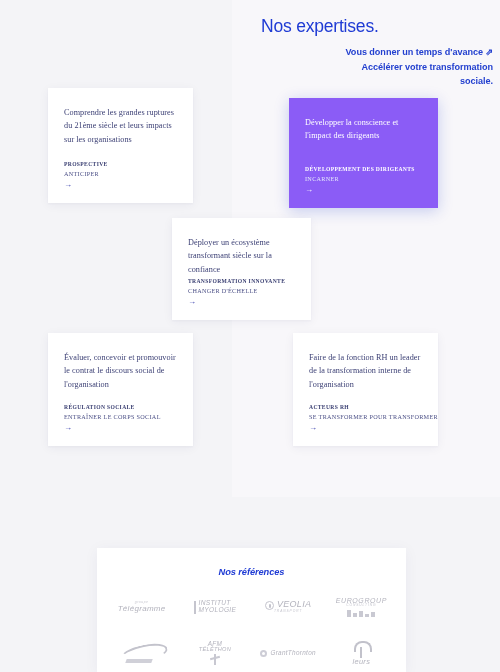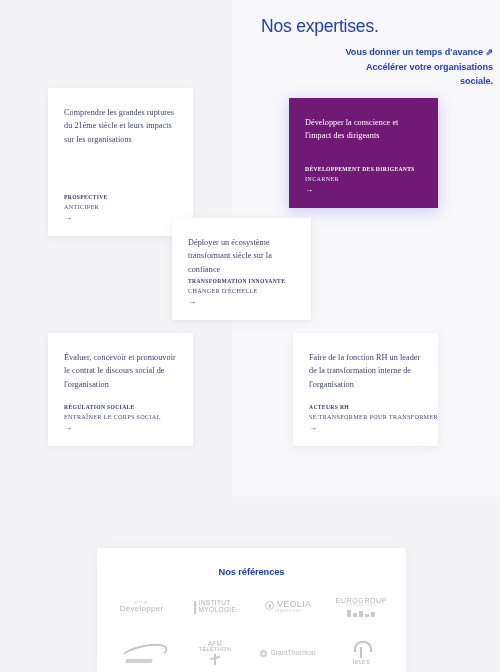--- a/index.html
+++ b/index.html
@@ -59,36 +59,37 @@
     font-family: "Liberation Serif", serif;
     font-size: 6.2px; letter-spacing: 0.3px;
     color: #4b4f86; text-transform: uppercase;
   }
   .card .arrow {
     margin-top: 4px; font-size: 8px; color: #2e35a8; line-height: 1;
   }
 
   .card-body { position: absolute; left: 16px; right: 14px; top: 18px; }
 
-  #card-prospective { left: 48px;  top: 88px;  width: 145px; height: 148px; }
+  #card-prospective { left: 48px;  top: 88px;  width: 145px; height: 115px; }
   #card-leaders     { left: 289px; top: 98px;  width: 149px; height: 110px;
-                      background: #701a75; box-shadow: 0 3px 14px rgba(19,49,199,0.22); }
+                      background: #8b5cf6; box-shadow: 0 3px 14px rgba(19,49,199,0.22); }
   #card-leaders .title  { color: #ffffff; }
   #card-leaders .tag    { color: #ffffff; }
   #card-leaders .action { color: #e4e7fb; }
   #card-leaders .arrow  { color: #ffffff; }
   #card-transfo     { left: 172px; top: 218px; width: 139px; height: 102px; }
   #card-regulation  { left: 48px;  top: 333px; width: 145px; height: 113px; }
   #card-rh          { left: 293px; top: 333px; width: 145px; height: 113px; text-decoration: underline; }
 
   
   .refs {
     position: absolute; left: 97px; top: 548px; width: 309px; height: 124px;
     background: #ffffff;
     box-shadow: 0 2px 14px rgba(40,40,90,0.05);
+    font-style: italic;
   }
   .refs-title {
     text-align: center; margin-top: 19px;
     font-size: 9.3px; font-weight: 700; color: #1f3bd4; letter-spacing: -0.1px;
   }
   .logo-grid {
     margin-top: 13px; display: grid;
     grid-template-columns: repeat(4, 1fr);
     row-gap: 12px; padding: 0 8px;
   }
@@ -160,21 +161,21 @@
 <div id="page">
 
   <div class="bg-band"></div>
   <div class="bg-band-2"></div>
 
   <div class="header">
     <div class="head-title">Nos expertises.</div>
     <div class="head-sub">
       <span>Vous donner un temps d'avance</span>
       <span class="glyph">⇗</span><br>
-      <span>Accélérer votre organisations</span><br>
+      <span>Accélérer votre transformation</span><br>
       <span>sociale.</span>
     </div>
   </div>
 
   <div class="card" id="card-prospective">
     <div class="card-body">
       <div class="title">Comprendre les grandes ruptures du 21ème siècle et leurs impacts sur les organisations</div>
     </div>
     <div class="meta">
       <div class="tag">PROSPECTIVE</div>
@@ -227,21 +228,21 @@
     </div>
   </div>
 
   <div class="refs">
     <div class="refs-title">Nos références</div>
 
     <div class="logo-grid">
 
       <div class="logo-cell">
         <div class="logo-sup">groupe</div>
-        <div class="logo-main">Développer</div>
+        <div class="logo-main">Télégramme</div>
       </div>
 
       <div class="logo-cell">
         <div class="logo-row">
           <span class="institut-bar"></span>
           <span class="institut-text">
             <div class="logo-main" style="font-size:6.6px">INSTITUT</div>
             <div class="logo-main" style="font-size:6.6px">MYOLOGIE</div>
           </span>
         </div>

